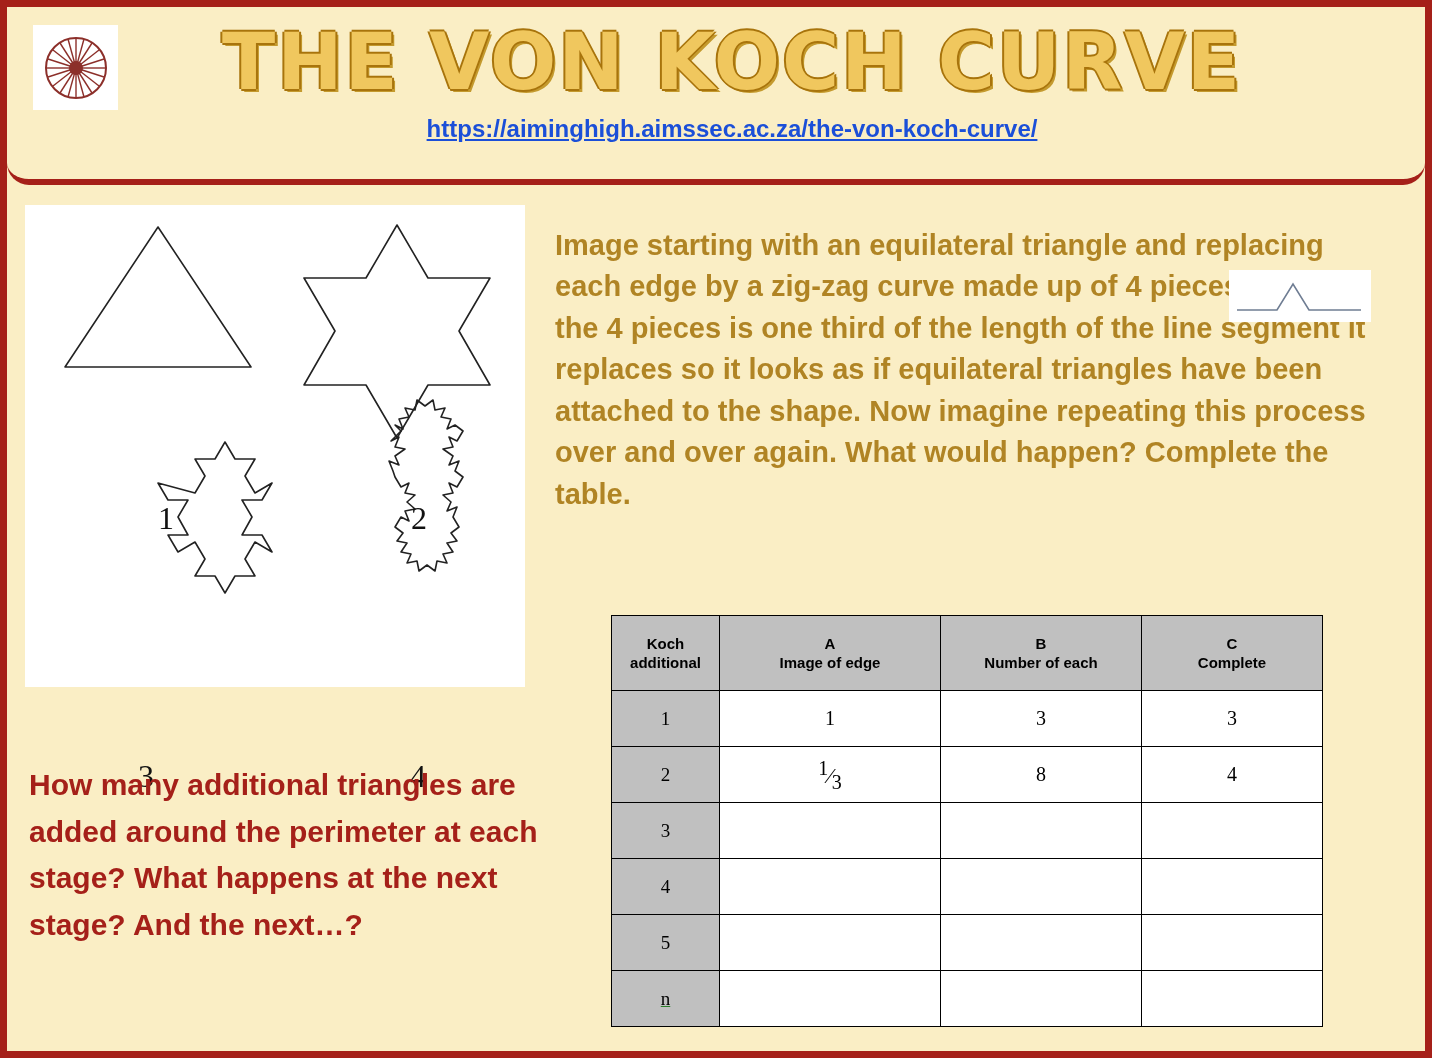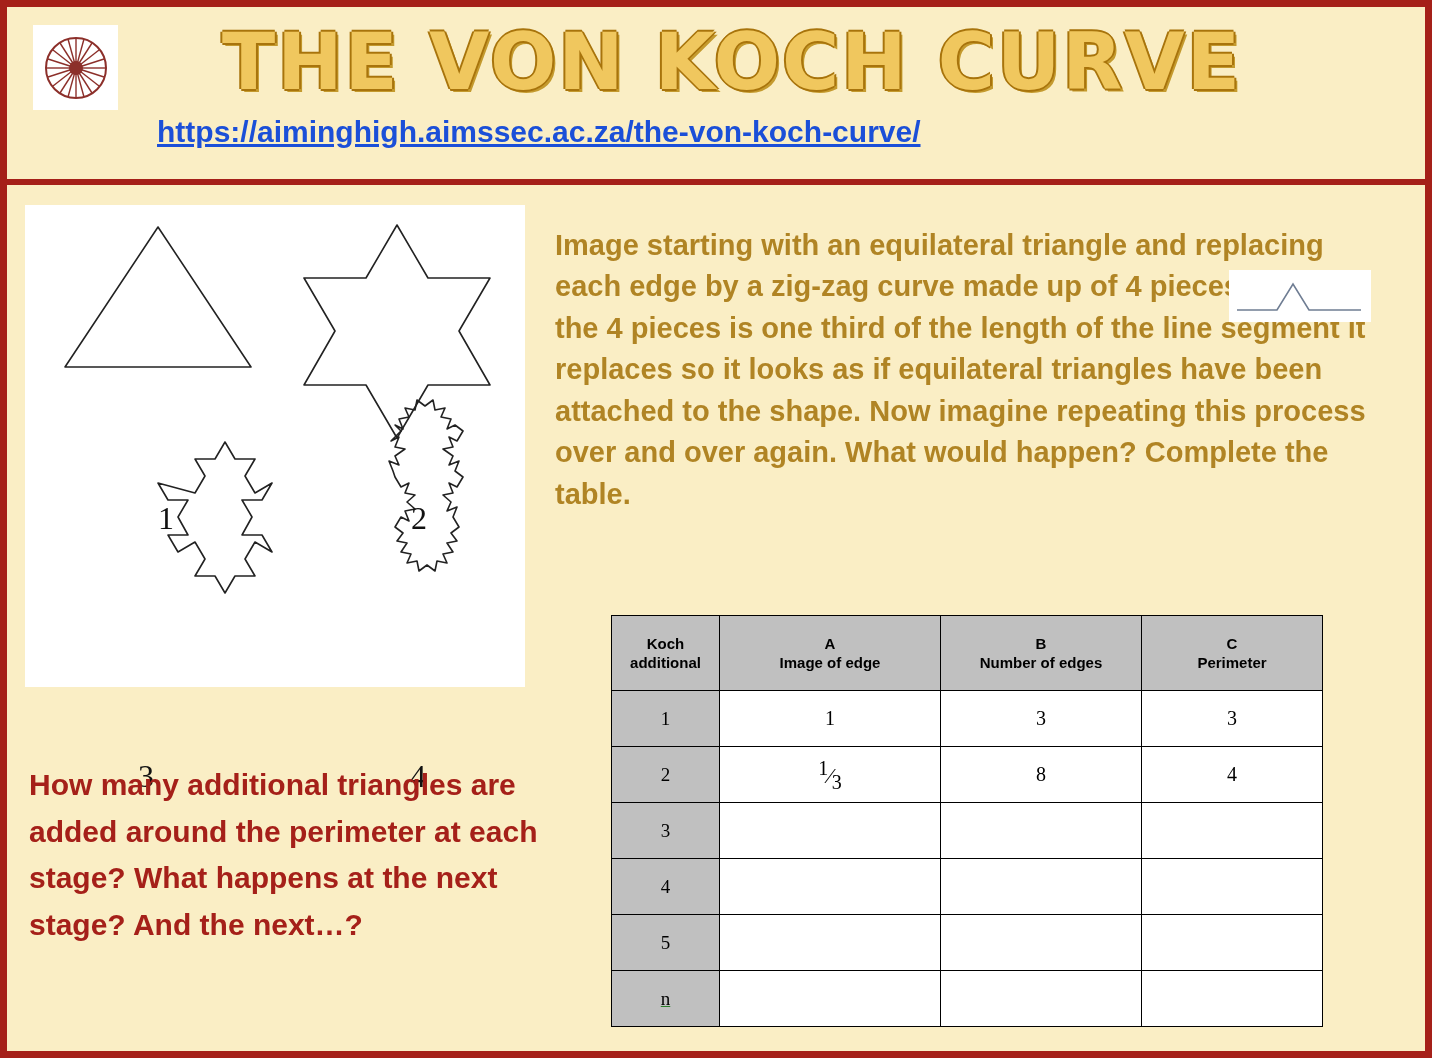--- a/index.html
+++ b/index.html
@@ -20,20 +20,21 @@
     box-sizing: border-box;
     border: 7px solid #a52019;
     background: #faeec5;
   }
   
   .header {
     position: relative;
     height: 178px;
     border-bottom: 6px solid #a52019;
     box-sizing: border-box;
+    border-radius: 22px;
   }
   .logo-box {
     position: absolute;
     left: 26px;
     top: 18px;
     width: 85px;
     height: 85px;
     background: #ffffff;
     display: flex;
     align-items: center;
@@ -55,21 +56,22 @@
        0 2px 0 #a8740c,
        0 -2px 0 #a8740c,
        3px 3px 0 #c49a2e;
     font-family: "DejaVu Sans", sans-serif;
   }
   .url {
     position: absolute;
     left: 150px;
     top: 108px;
     width: 1150px;
-    font-size: 30px;
+    text-align: center;
+    font-size: 24px;
     font-weight: bold;
     color: #1b4fd8;
     text-decoration: underline;
     font-family: "Liberation Sans", sans-serif;
   }
   
   .figure-box {
     position: absolute;
     left: 18px;
     top: 198px;
@@ -246,25 +248,25 @@
           <th class="rowhead-col">
             <span>Koch</span><br>
             <span>additional</span>
           </th>
           <th class="col-a">
             <span>A</span><br>
             <span>Image of edge</span>
           </th>
           <th class="col-b">
             <span>B</span><br>
-            <span>Number of edges</span>
+            <span>Number of each</span>
           </th>
           <th class="col-c">
             <span>C</span><br>
-            <span>Perimeter</span>
+            <span>Complete</span>
           </th>
         </tr>
       </thead>
       <tbody>
         <tr>
           <td class="rowhead">1</td>
           <td>1</td>
           <td>3</td>
           <td>3</td>
         </tr>

